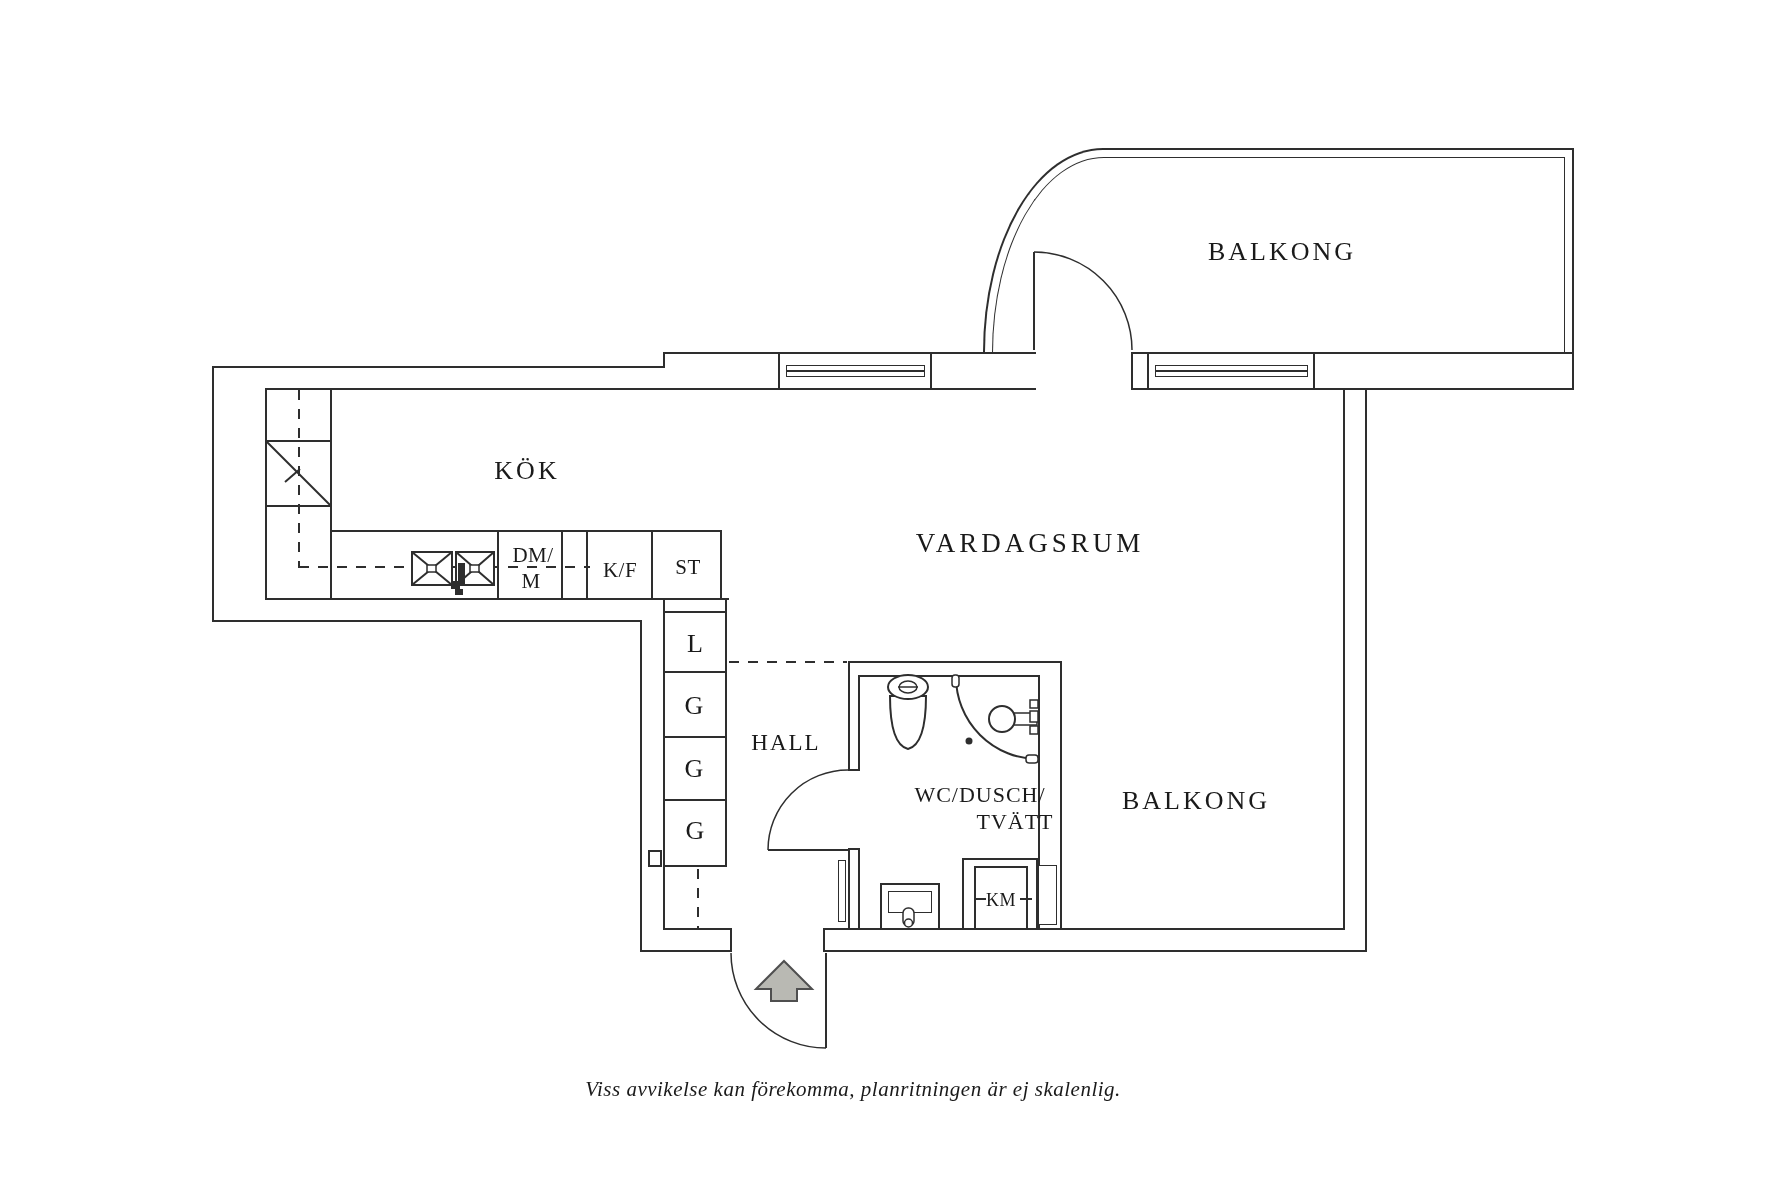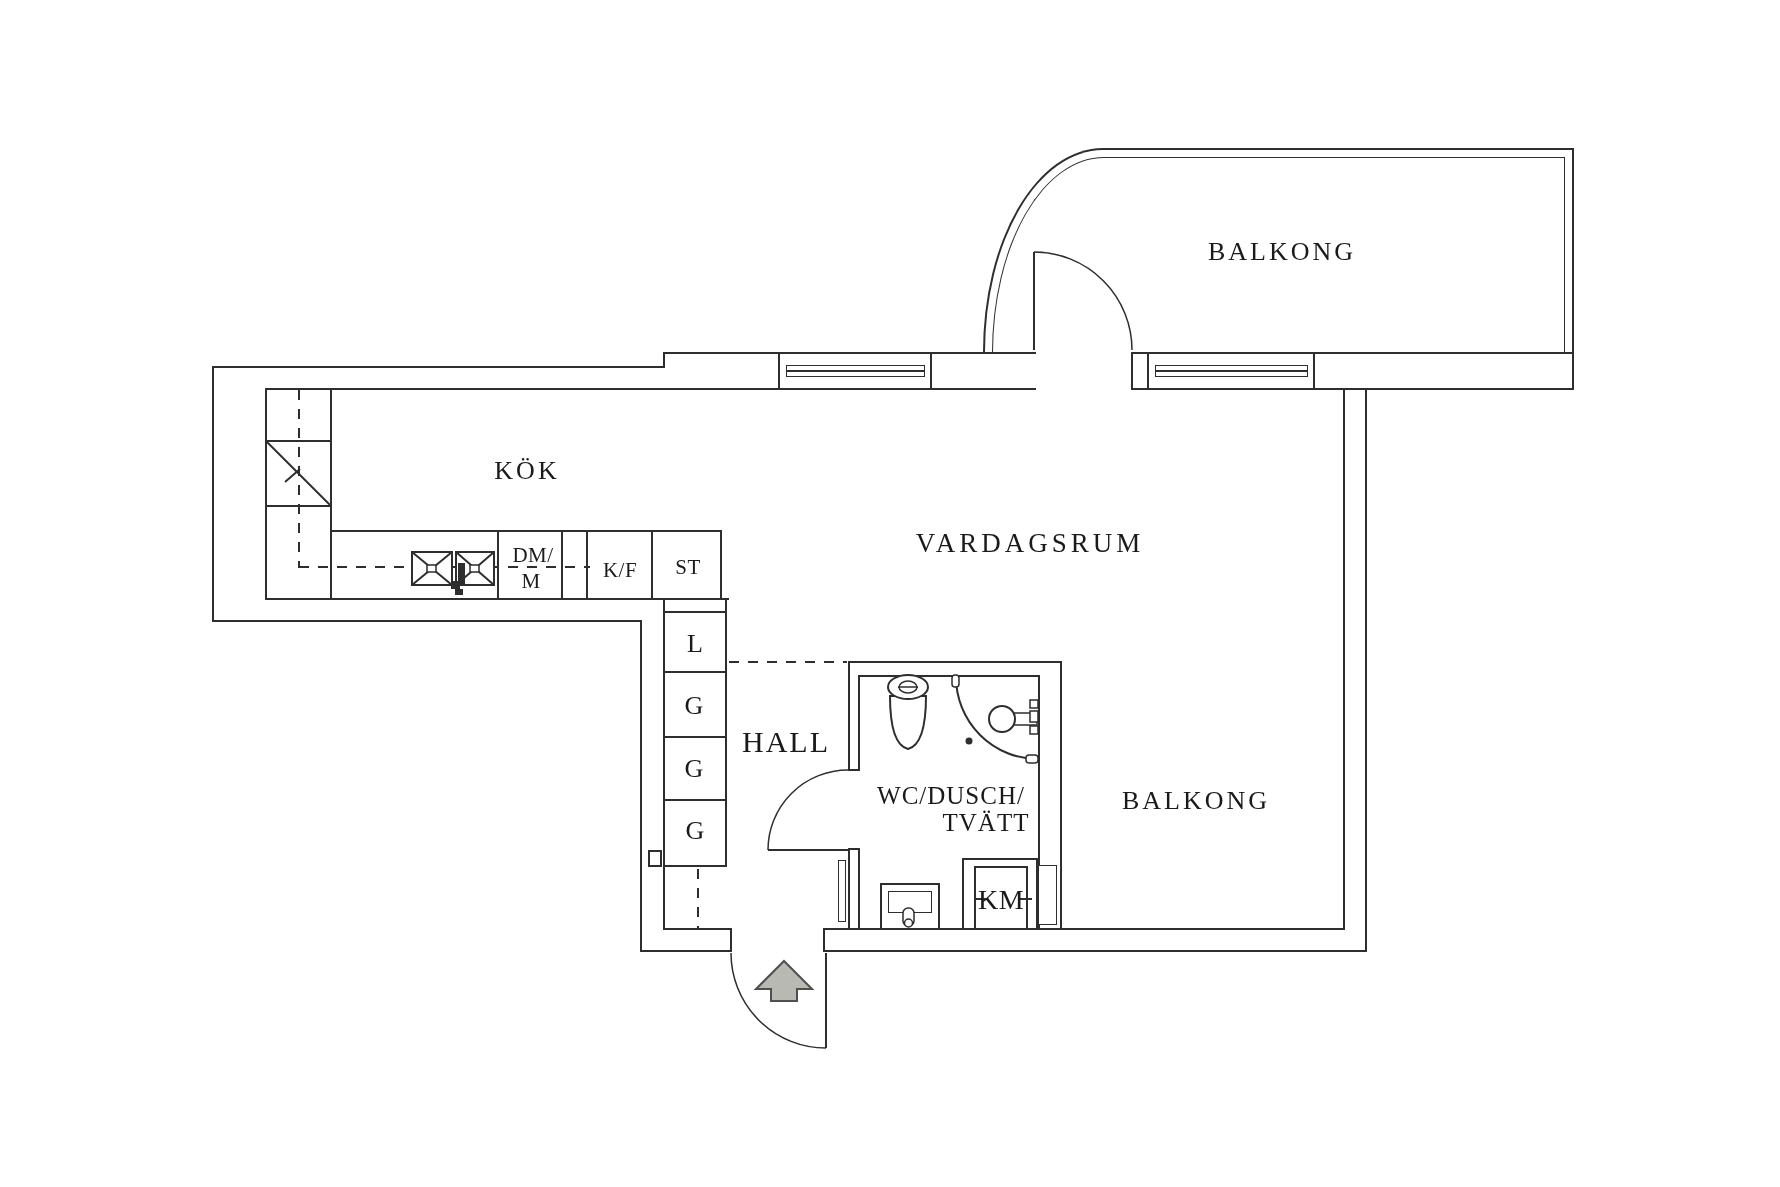--- a/index.html
+++ b/index.html
@@ -13,21 +13,21 @@
   .canvas{position:relative;width:1780px;height:1187px;background:var(--bg);overflow:hidden;
           font-family:"Liberation Serif","DejaVu Serif",serif;color:var(--text);}
   .w{position:absolute;background:var(--wall);}
   .box{position:absolute;border:2px solid var(--wall);background:#fff;box-sizing:border-box;}
   .box.thin{border-width:1.5px;}
   .dash-h{position:absolute;height:2px;background:repeating-linear-gradient(90deg,var(--wall) 0 10px,transparent 10px 19px);}
   .dash-v{position:absolute;width:2px;background:repeating-linear-gradient(180deg,var(--wall) 0 10px,transparent 10px 19px);}
   .lbl{position:absolute;transform:translate(-50%,-50%);white-space:nowrap;color:var(--text);line-height:1;}
   .room{font-size:26px;letter-spacing:3px;}
   .room.big{font-size:27px;letter-spacing:4px;}
-  .room.small{font-size:25px;letter-spacing:1px;}
+  .room.small{font-size:22px;letter-spacing:1px;margin-left:29px;}
   .appl{font-size:21px;letter-spacing:0.5px;}
   .closet{font-size:26px;}
   .balcony-outer{position:absolute;left:983px;top:148px;width:591px;height:206px;box-sizing:border-box;
     border-top:2px solid var(--wall);border-left:2px solid var(--wall);border-right:2px solid var(--wall);
     border-top-left-radius:120px 204px;}
   .balcony-inner{position:absolute;left:992px;top:157px;width:573px;height:197px;box-sizing:border-box;
     border-top:1.5px solid var(--wall);border-left:1.5px solid var(--wall);border-right:1.5px solid var(--wall);
     border-top-left-radius:112px 196px;}
   .disclaimer{position:absolute;left:853px;top:1089px;transform:translate(-50%,-50%);
     font-style:italic;font-size:21px;letter-spacing:0.5px;}
@@ -182,29 +182,30 @@
       <line x1="826" y1="953" x2="826" y2="1048" stroke-width="2"></line>
       <path d="M731,953 A95,95 0 0 0 826,1048" stroke-width="1.5"></path>
     </g>
 
     <polygon points="784,961 812,989 797,989 797,1001 771,1001 771,989 756,989" fill="var(--arrow-fill)" stroke="var(--arrow-stroke)" stroke-width="2"></polygon>
   </svg>
 
   <div class="lbl room" style="left:1282px;top:252px">BALKONG</div>
   <div class="lbl room" style="left:527px;top:471px">KÖK</div>
   <div class="lbl room big" style="left:1030px;top:543px">VARDAGSRUM</div>
-  <div class="lbl room" style="left:786px;top:742px;font-size:30px;letter-spacing:2px">HALL</div>
+  <div class="lbl room" style="left:786px;top:742px;font-size:23px;letter-spacing:2px">HALL</div>
   <div class="lbl room small" style="left:951px;top:795px">WC/DUSCH/</div>
   <div class="lbl room small" style="left:986px;top:822px">TVÄTT</div>
   <div class="lbl room" style="left:1196px;top:801px">BALKONG</div>
 
   <div class="lbl appl" style="left:533px;top:555px">DM/</div>
   <div class="lbl appl" style="left:531px;top:581px">M</div>
   <div class="lbl appl" style="left:620px;top:570px">K/F</div>
   <div class="lbl appl" style="left:688px;top:567px">ST</div>
-  <div class="lbl appl" style="left:1001px;top:900px;font-size:28px">KM</div>
+  <div class="lbl appl" style="left:1001px;top:900px;font-size:18px">KM</div>
 
   <div class="lbl closet" style="left:695px;top:644px">L</div>
   <div class="lbl closet" style="left:694px;top:706px">G</div>
   <div class="lbl closet" style="left:694px;top:769px">G</div>
   <div class="lbl closet" style="left:695px;top:831px">G</div>
 
+  <div class="disclaimer">Viss avvikelse kan förekomma, planritningen är ej skalenlig.</div>
 </div>
 
 </body></html>

